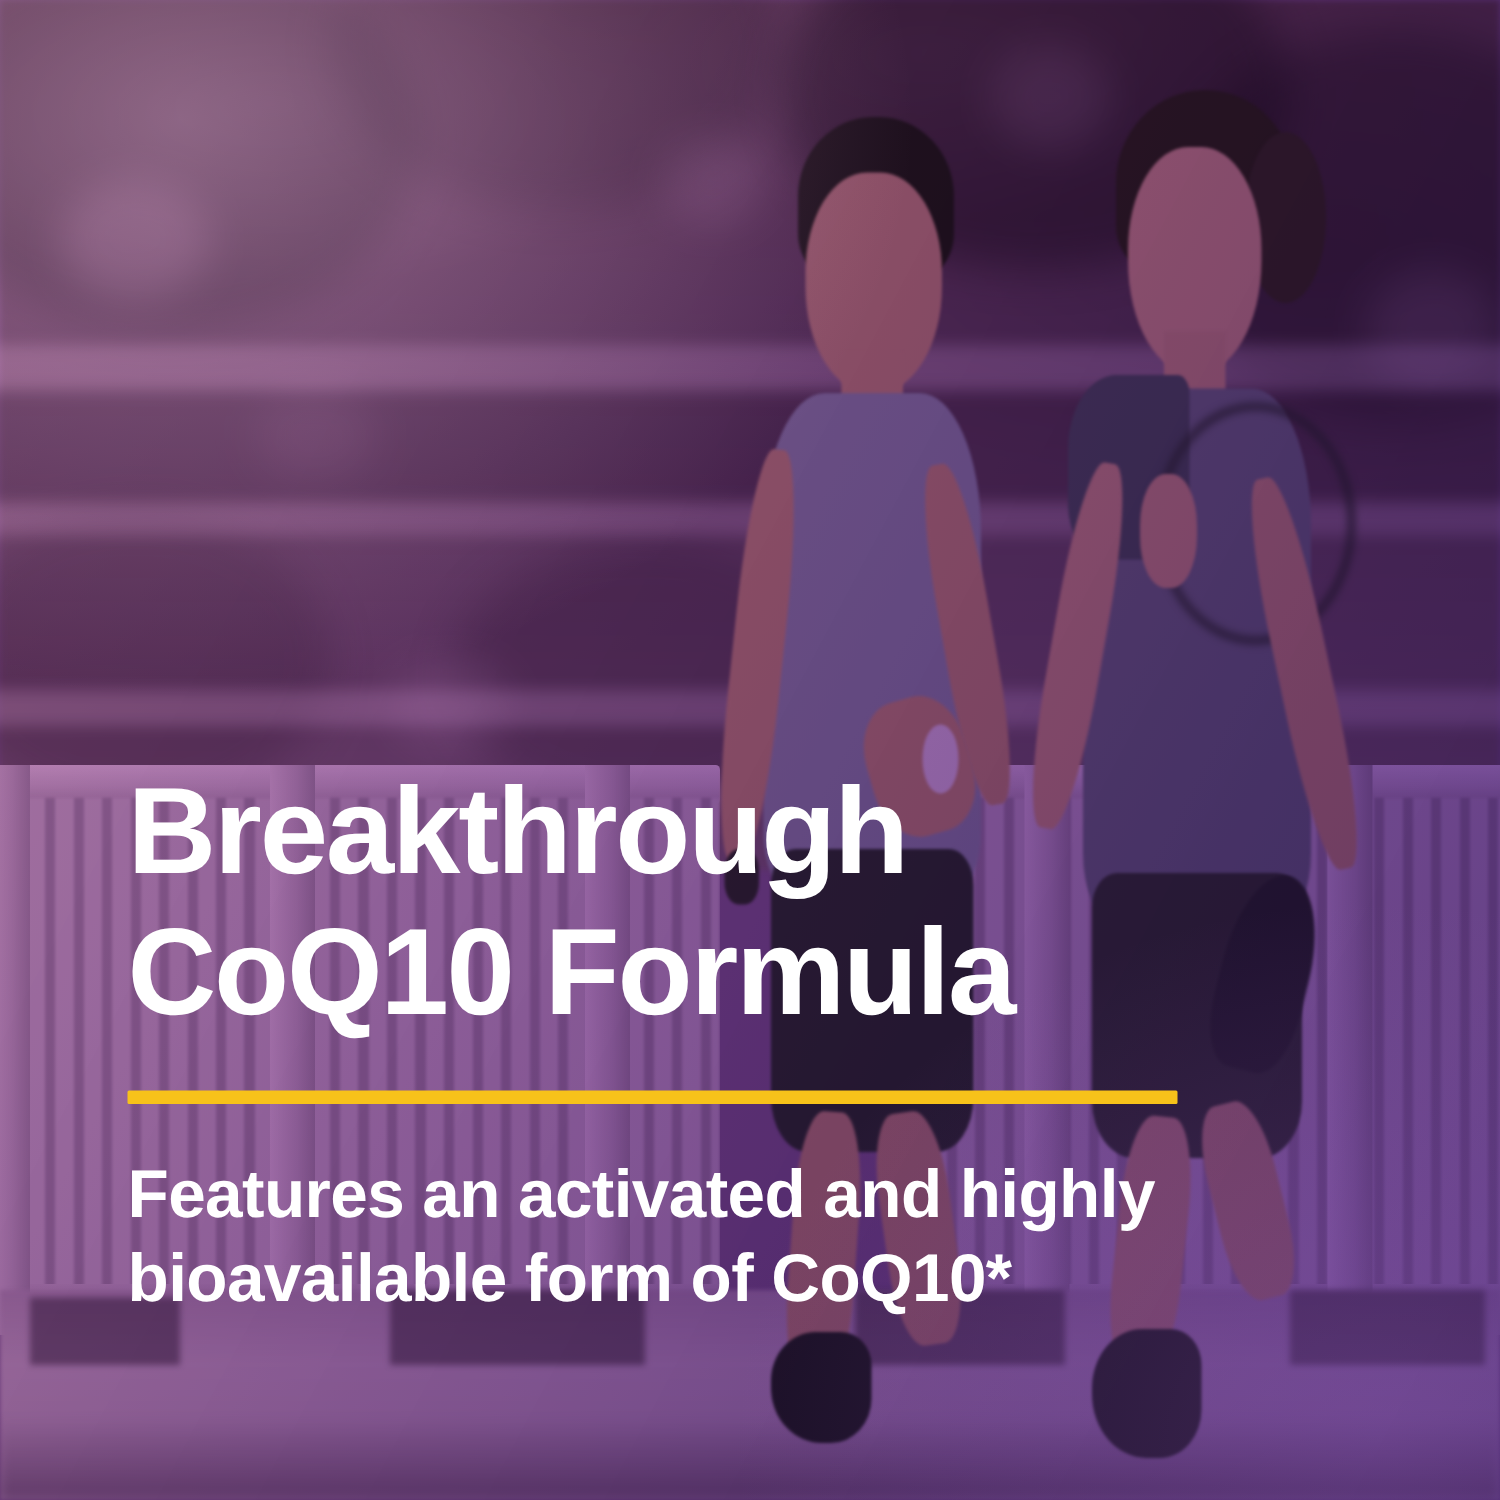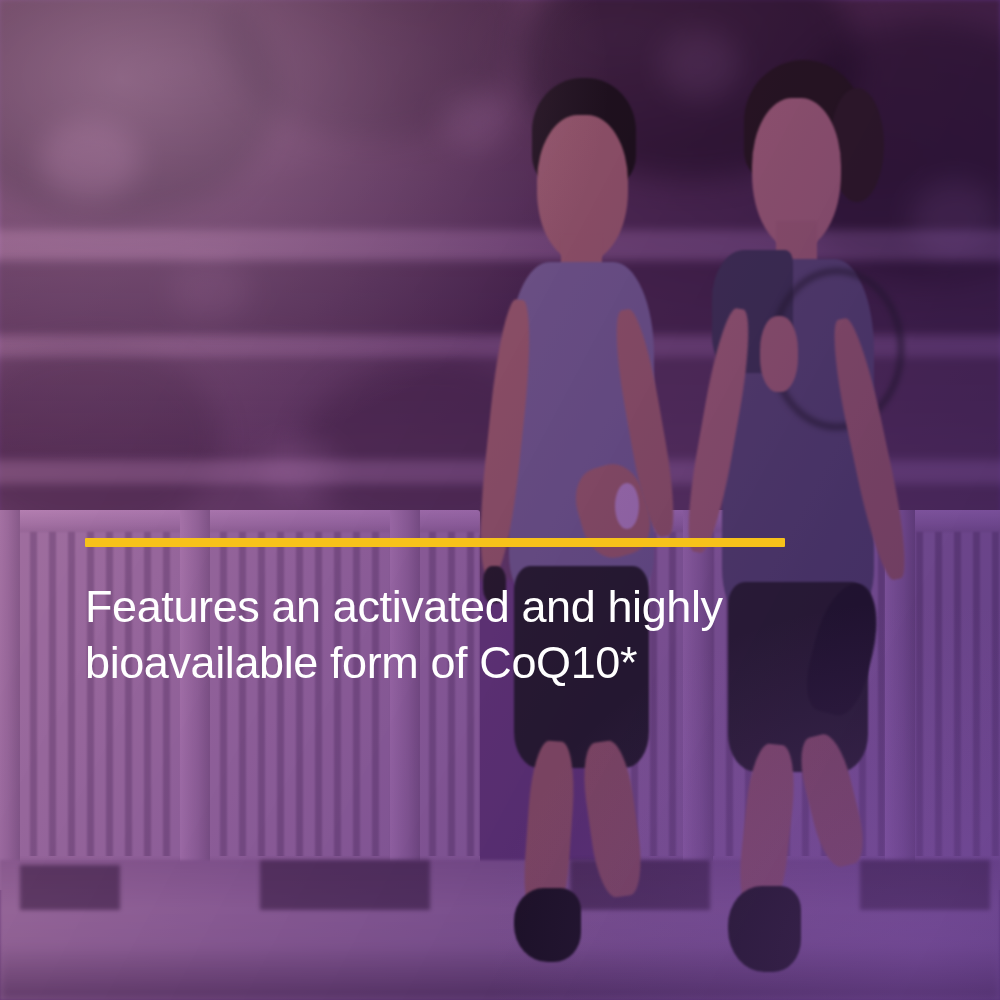--- a/index.html
+++ b/index.html
@@ -167,21 +167,21 @@
     width: 700px;
     height: 9px;
     background: #f7c21a;
     border-radius: 1px;
   }
   .subhead {
     margin: 0;
     margin-top: 32px;
     color: #ffffff;
     font-family: "Liberation Sans", sans-serif;
-    font-weight: 400;
+    font-weight: 700;
     font-size: 45px;
     line-height: 1.25;
     letter-spacing: -0.4px;
     white-space: pre-line;
   }
 </style>
 </head>
 <body>
 
 <div id="banner">
@@ -289,20 +289,22 @@
       <div class="runner shoe soft" style="left:46%;top:56%;width:22%;height:14%;border-radius:50% 50% 34% 34%;background:#3a3046;transform:rotate(14deg);"></div>
     </div>
 
   </div>
 
   <div class="overlay"></div>
   <div class="overlay-lighten"></div>
 
   <div class="content">
 
+    <h1 class="headline">Breakthrough
+CoQ10 Formula</h1>
 
     <div class="divider"></div>
 
     <p class="subhead">Features an activated and highly
 bioavailable form of CoQ10*</p>
 
   </div>
 
 </div>
 

